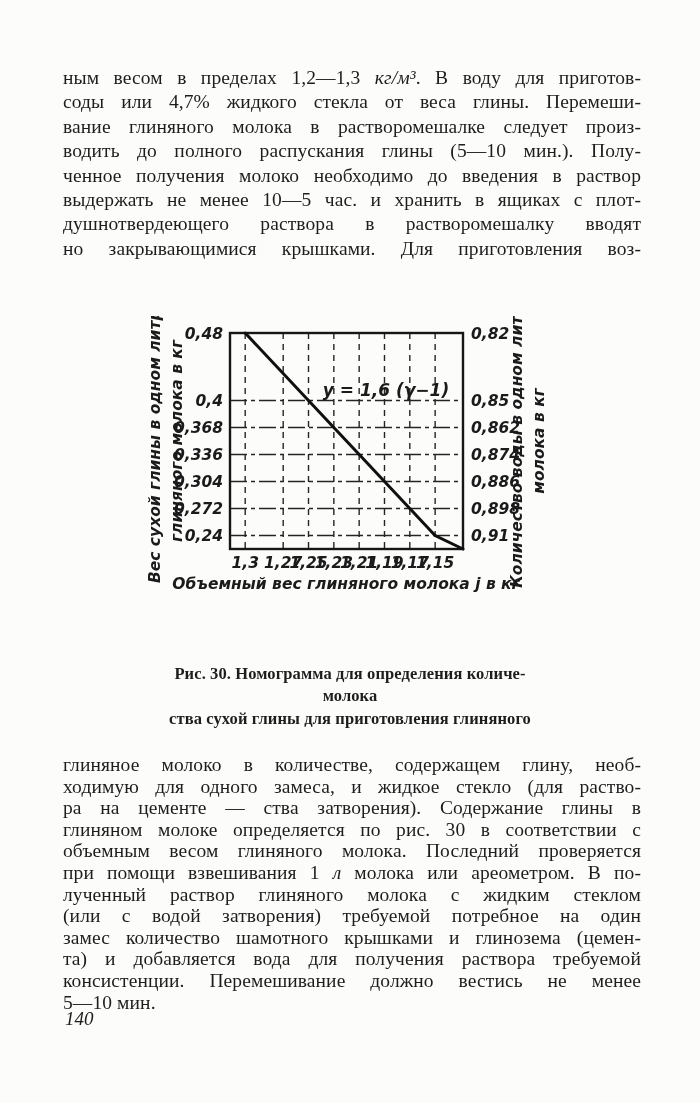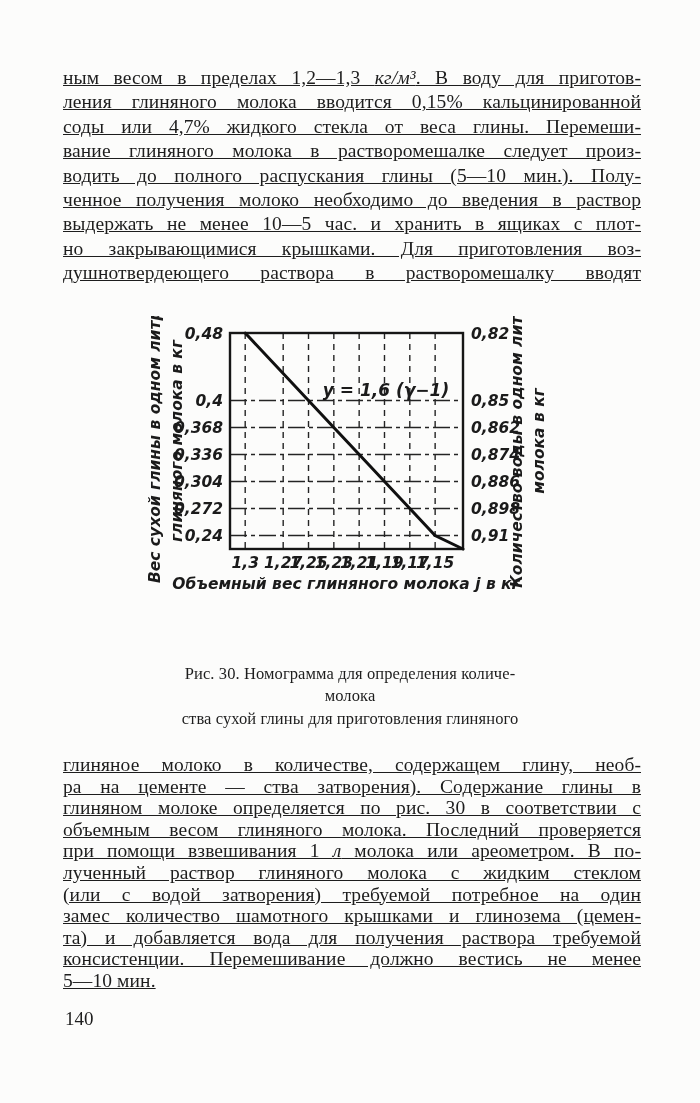--- a/index.html
+++ b/index.html
@@ -11,36 +11,35 @@
   }
   .page { position:relative; width:700px; height:1103px; overflow:hidden; background:#fcfcfb; }
 
   .para { position:absolute; left:63px; width:578px; }
   .para .line {
     font-size:19.5px;
     text-align:justify;
     text-align-last:justify;
     letter-spacing:0.1px;
     white-space:normal;
-    text-decoration:underline;
   }
   .para-top { top:66px; }
   .para-top .line { line-height:24.4px; }
   .para-bottom { top:754px; }
   .para-bottom .line { line-height:21.6px; }
   .para-bottom .line:last-child { text-align-last:left; }
 
   .figure { position:absolute; left:136px; top:316px; width:430px; height:295px; }
 
   .caption { position:absolute; left:150px; top:663px; width:400px; }
   .caption .line {
-    font-size:16.5px; line-height:22.4px; text-align:center; letter-spacing:0.1px;
+    font-size:16.5px; line-height:22.4px; text-align:center; letter-spacing:0.1px;font-weight:bold;
   }
 
-  .page-number { position:absolute; left:65px; top:1008px; font-size:19px; }
+  .page-number { position:absolute; left:65px; top:1008px; font-size:19px;font-style:italic; }
 
   
   .gv { stroke:#242424; stroke-width:1.4; stroke-dasharray:6 5; }
   .gh { stroke:#242424; stroke-width:1.4; stroke-dasharray:17 4 4 4; }
   .border { fill:none; stroke:#161616; stroke-width:2.4; }
   .diag { fill:none; stroke:#101010; stroke-width:3; stroke-linecap:round; }
   .tick, .eq, .xtitle, .ytitle {
     fill:#1b1b1b;
     font-family:"DejaVu Sans", sans-serif;
     font-style:italic; font-weight:600;
@@ -52,28 +51,27 @@
   .xtitle { font-size:15.5px; text-anchor:middle; }
   .ytitle { font-size:15.5px; text-anchor:middle; }
 </style>
 </head>
 <body>
 
 <div class="page">
 
   <div class="para para-top" id="para-top">
       <div class="line">ным весом в пределах 1,2—1,3 <i>кг/м³</i>. В воду для приготов-</div>
-      <div class="line">ления глиняного молока вводится 0,15% кальцинированной</div>
       <div class="line">соды или 4,7% жидкого стекла от веса глины. Перемеши-</div>
       <div class="line">вание глиняного молока в растворомешалке следует произ-</div>
       <div class="line">водить до полного распускания глины (5—10 мин.). Полу-</div>
       <div class="line">ченное получения молоко необходимо до введения в раствор</div>
       <div class="line">выдержать не менее 10—5 час. и хранить в ящиках с плот-</div>
+      <div class="line">душнотвердеющего раствора в растворомешалку вводят</div>
       <div class="line">но закрывающимися крышками. Для приготовления воз-</div>
-      <div class="line">душнотвердеющего раствора в растворомешалку вводят</div>
     </div>
 
   <div class="figure">
     <svg width="430" height="295">
         <line x1="109.19565217391305" y1="17" x2="109.19565217391305" y2="233" class="gv"></line>
         <text x="109.19565217391305" y="252" class="tick">1,3</text>
         <line x1="147.18478260869566" y1="17" x2="147.18478260869566" y2="233" class="gv"></line>
         <text x="147.18478260869566" y="252" class="tick">1,27</text>
         <line x1="172.51086956521738" y1="17" x2="172.51086956521738" y2="233" class="gv"></line>
         <text x="172.51086956521738" y="252" class="tick">1,25</text>
@@ -119,20 +117,21 @@
   </div>
 
   <div class="caption" id="figure-caption">
       <div class="line">Рис. 30. Номограмма для определения количе-</div>
       <div class="line">молока</div>
       <div class="line">ства сухой глины для приготовления глиняного</div>
     </div>
 
   <div class="para para-bottom" id="para-bottom">
       <div class="line">глиняное молоко в количестве, содержащем глину, необ-</div>
+      <div class="line">ходимую для одного замеса, и жидкое стекло (для раство-</div>
       <div class="line">ра на цементе — ства затворения). Содержание глины в</div>
       <div class="line">глиняном молоке определяется по рис. 30 в соответствии с</div>
       <div class="line">объемным весом глиняного молока. Последний проверяется</div>
       <div class="line">при помощи взвешивания 1 <i>л</i> молока или ареометром. В по-</div>
       <div class="line">лученный раствор глиняного молока с жидким стеклом</div>
       <div class="line">(или с водой затворения) требуемой потребное на один</div>
       <div class="line">замес количество шамотного крышками и глинозема (цемен-</div>
       <div class="line">та) и добавляется вода для получения раствора требуемой</div>
       <div class="line">консистенции. Перемешивание должно вестись не менее</div>
       <div class="line">5—10 мин.</div>

